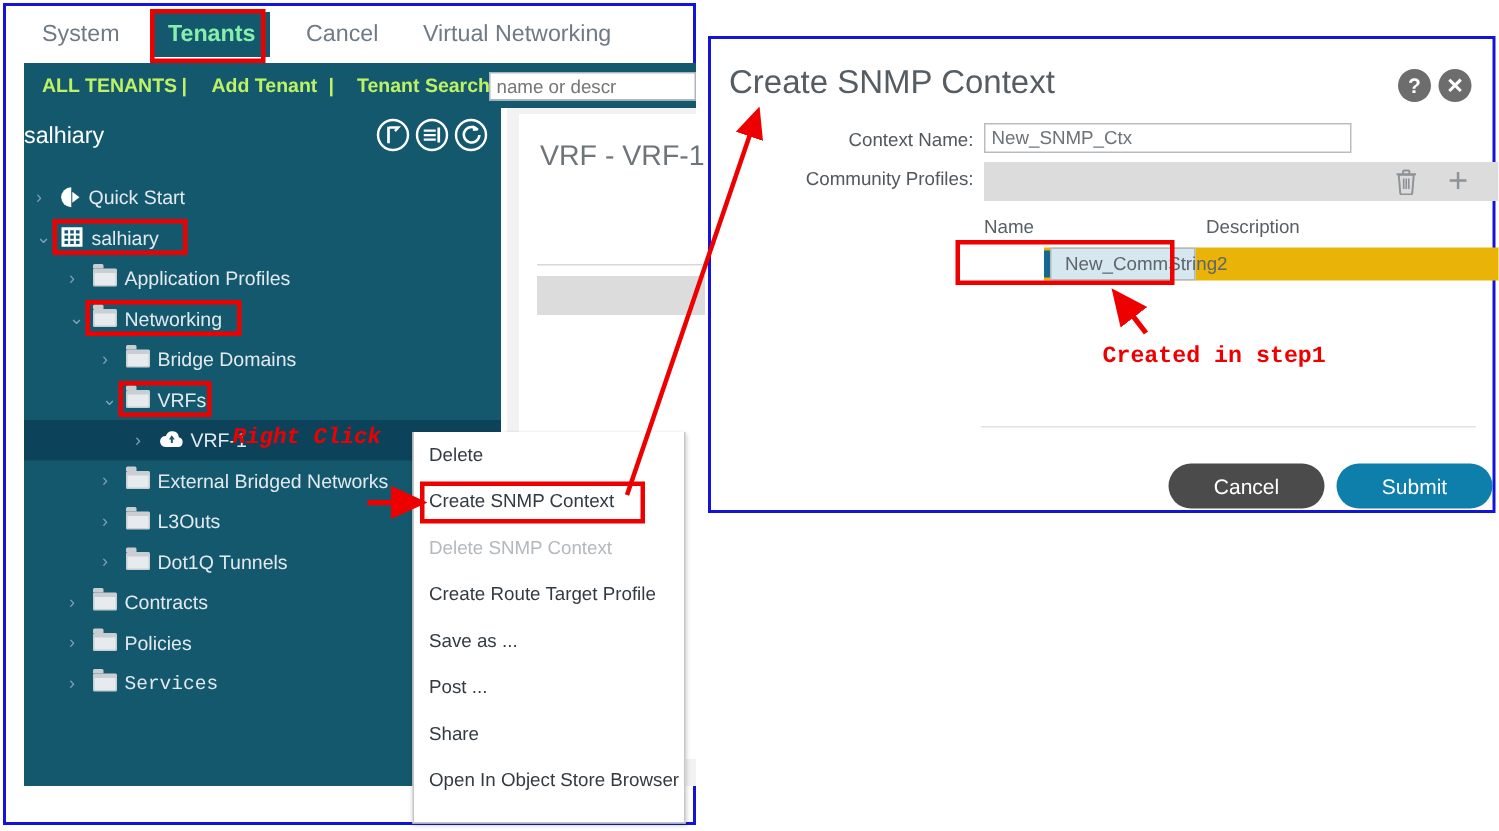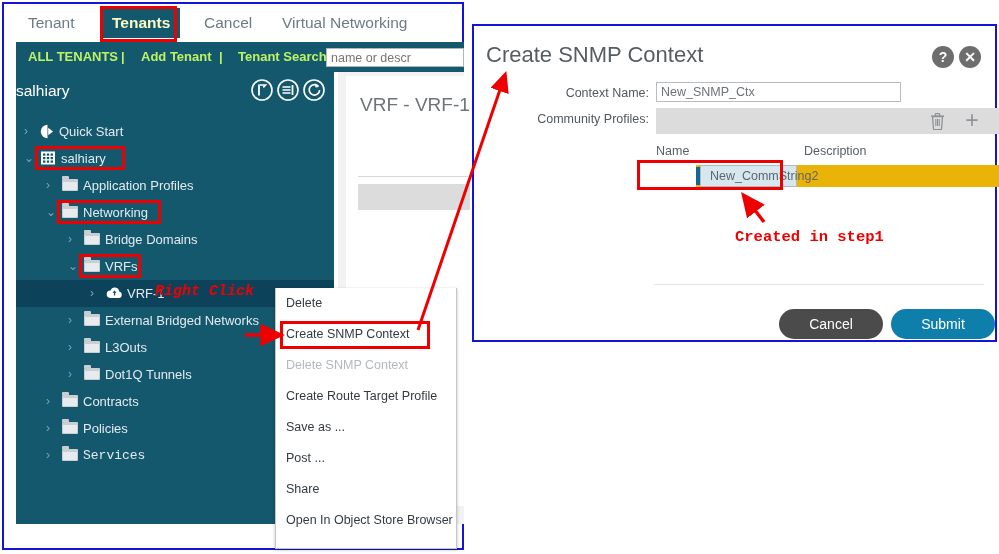--- a/index.html
+++ b/index.html
@@ -3,21 +3,21 @@
 <meta charset="utf-8">
 <style>
   html,body{margin:0;padding:0;background:#ffffff;}
   body{width:999px;height:554px;font-family:"Liberation Sans",sans-serif;overflow:hidden;position:relative;}
 
   
   #apic-window{position:absolute;left:2px;top:2px;width:462px;height:548px;border:2px solid #1414d8;background:#ffffff;box-sizing:border-box;}
 
   #nav-tabs{position:absolute;left:0;top:0;width:100%;height:38px;background:#ffffff;}
   .nav-tab{position:absolute;top:4px;height:30px;line-height:30px;font-size:15.5px;color:#6e7a85;padding:0 10px;box-sizing:border-box;white-space:nowrap;}
-  .nav-tab.active{background:#14586e;color:#fef9c3;font-weight:bold;text-align:right;}
+  .nav-tab.active{background:#14586e;color:#86efac;font-weight:bold;text-align:right;}
   #tab-hl{position:absolute;left:96px;top:2px;width:77px;height:36px;border:3px solid #ee0000;box-sizing:border-box;}
 
   #tenant-bar{position:absolute;left:12px;top:38px;width:448px;height:30px;background:#14586e;color:#bef264;font-size:13px;font-weight:bold;}
   #tenant-bar .tb{position:absolute;top:7px;white-space:nowrap;}
   #tenant-search-input{position:absolute;left:322px;top:44px;width:138px;height:19px;background:#fff;border:1px solid #aeb6bd;box-sizing:border-box;
     font-family:"Liberation Sans",sans-serif;font-size:12.5px;color:#8d959c;padding:0 4px;line-height:17px;}
 
   #sidebar{position:absolute;left:12px;top:68px;width:318px;height:452px;background:#14586e;}
   #sidebar-head{position:absolute;left:0;top:0;width:100%;height:38px;}
   #tenant-name{position:absolute;left:0px;top:10px;font-size:15.5px;color:#ffffff;}
@@ -79,21 +79,21 @@
   .dlg-btn{position:absolute;top:283px;height:30px;border-radius:15px;color:#ffffff;font-size:14px;text-align:center;line-height:30px;}
   #cancel-btn{left:305px;width:104px;background:#4b4b4b;}
   #submit-btn{left:417px;width:104px;background:#0e7eab;}
 </style>
 </head>
 <body>
 
 <div id="apic-window">
 
   <div id="nav-tabs">
-    <div class="nav-tab" id="nt0" style="left:14px;">Tenant</div>
+    <div class="nav-tab" id="nt0" style="left:14px;">System</div>
     <div class="nav-tab active" id="nt1" style="left:98px;">Tenants</div>
     <div class="nav-tab" id="nt2" style="left:190px;">Cancel</div>
     <div class="nav-tab" id="nt3" style="left:268px;">Virtual Networking</div>
     <div id="tab-hl"></div>
   </div>
 
   <div id="tenant-bar">
     <span class="tb" style="left:12px;">ALL TENANTS</span>
     <span class="tb" style="left:105px;">|</span>
     <span class="tb" style="left:125px;">Add Tenant</span>

